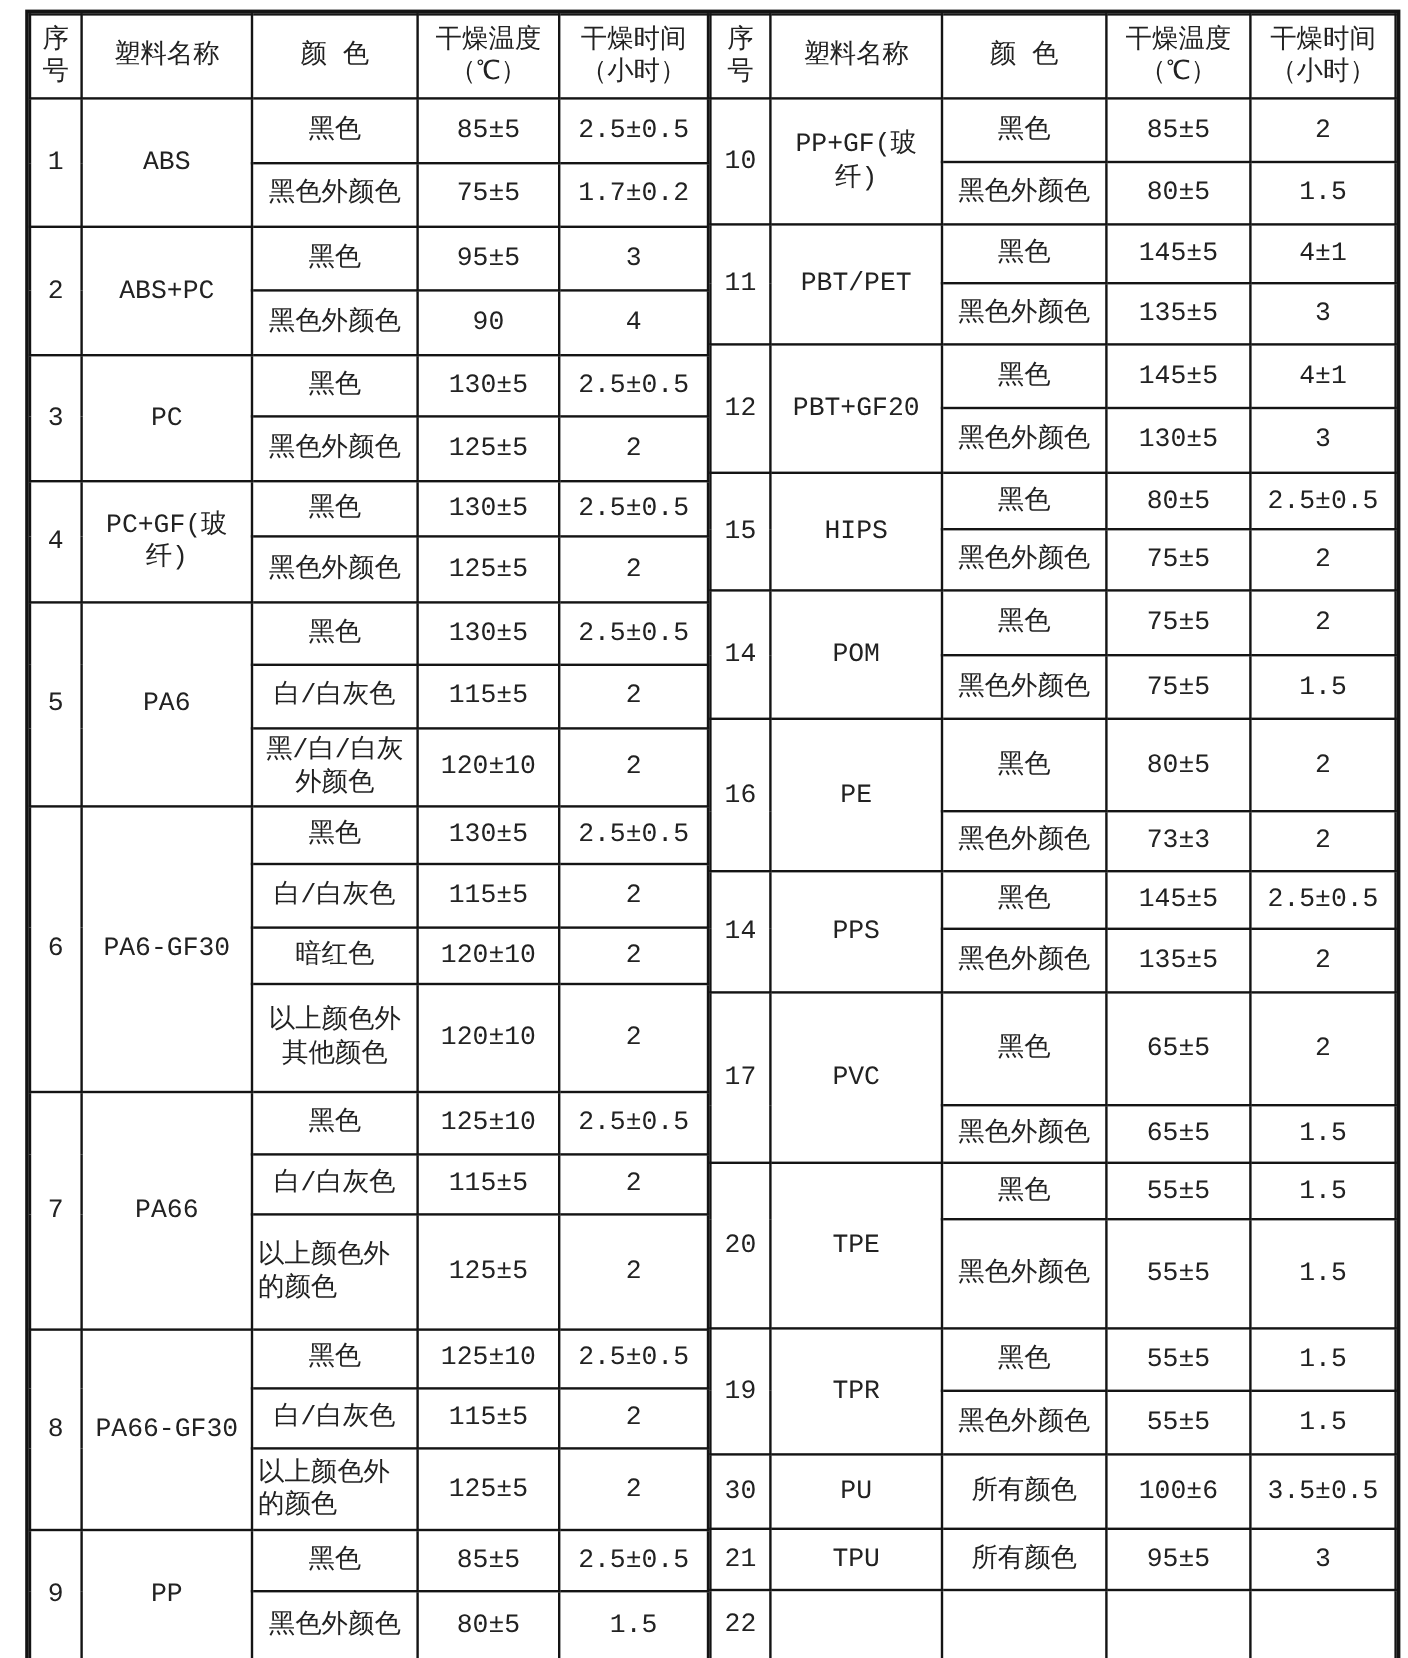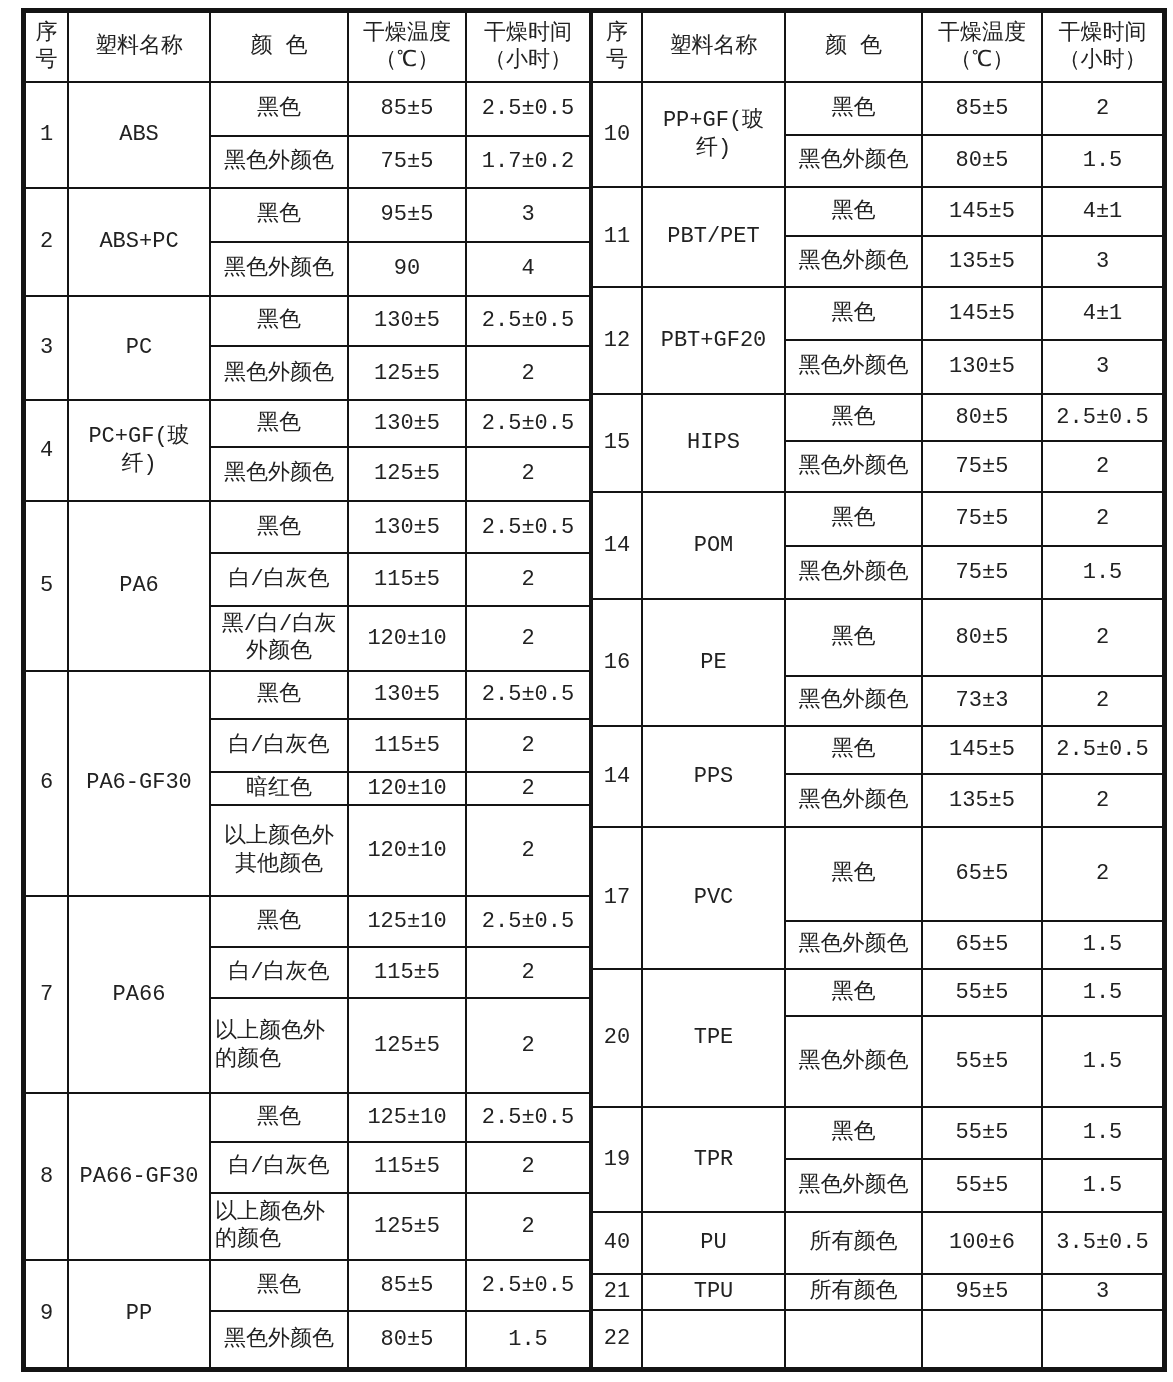--- a/index.html
+++ b/index.html
@@ -131,21 +131,21 @@
             <td rowspan="4">PA6-GF30</td>
             <td>黑色</td>
             <td>130±5</td>
             <td>2.5±0.5</td>
           </tr>
           <tr style="height: 52px;">
             <td>白/白灰色</td>
             <td>115±5</td>
             <td>2</td>
           </tr>
-          <tr style="height: 33px;">
+          <tr style="height: 46px;">
             <td>暗红色</td>
             <td>120±10</td>
             <td>2</td>
           </tr>
           <tr style="height: 89px;">
             <td>以上颜色外
 其他颜色</td>
             <td>120±10</td>
             <td>2</td>
           </tr>
@@ -335,27 +335,27 @@
             <td>黑色</td>
             <td>55±5</td>
             <td>1.5</td>
           </tr>
           <tr style="height: 53px;">
             <td>黑色外颜色</td>
             <td>55±5</td>
             <td>1.5</td>
           </tr>
           <tr style="height: 62px;">
-            <td rowspan="1">40</td>
+            <td rowspan="1">30</td>
             <td rowspan="1">PU</td>
             <td>所有颜色</td>
             <td>100±6</td>
             <td>3.5±0.5</td>
           </tr>
-          <tr style="height: 36px;">
+          <tr style="height: 51px;">
             <td rowspan="1">21</td>
             <td rowspan="1">TPU</td>
             <td>所有颜色</td>
             <td>95±5</td>
             <td>3</td>
           </tr>
           <tr style="height: 58px;">
             <td rowspan="1">22</td>
             <td rowspan="1"></td>
             <td></td>

